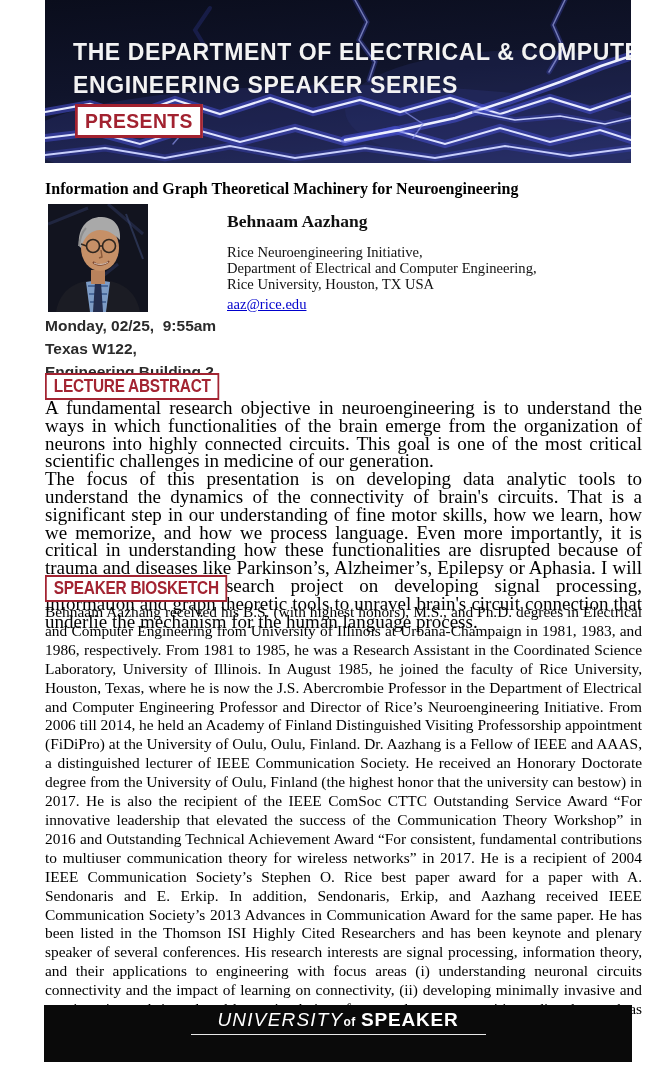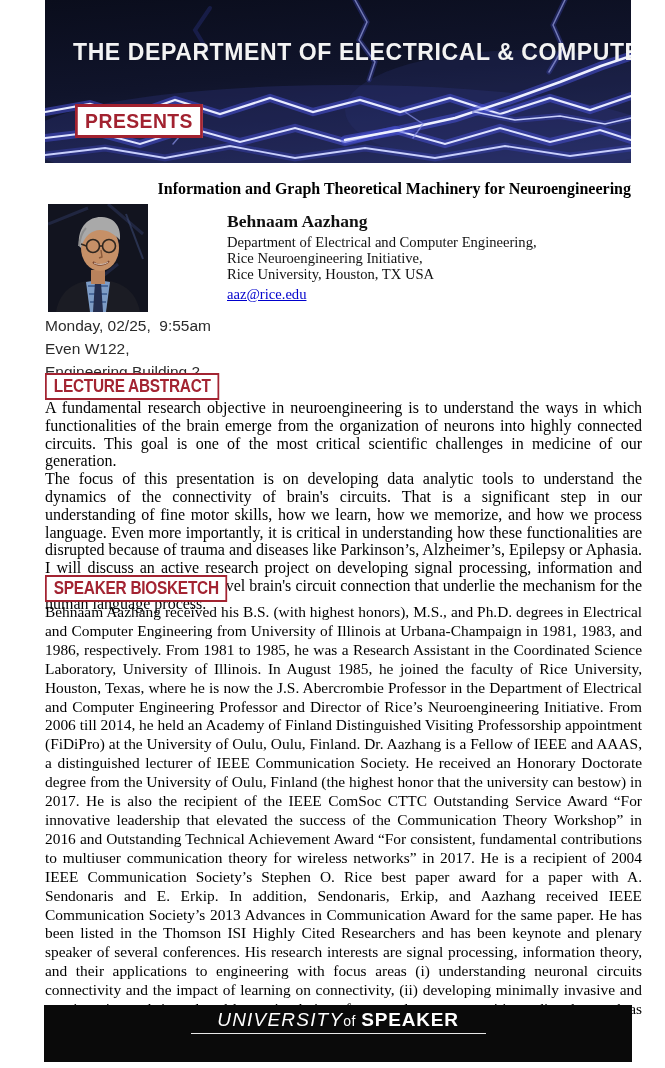--- a/index.html
+++ b/index.html
@@ -11,49 +11,49 @@
           overflow:hidden;}
   .banner svg{position:absolute;left:0;top:0;width:100%;height:100%;}
   .banner-text{position:absolute;left:28px;top:36px;color:#f3f3f3;
                font-family:"Liberation Sans",sans-serif;font-weight:700;
                font-size:23px;line-height:33px;letter-spacing:.6px;white-space:nowrap;}
   .presents{position:absolute;left:30px;top:104px;display:inline-block;background:#ffffff;
             border:3px solid #a22230;color:#a22230;font-family:"Liberation Sans",sans-serif;
             font-weight:800;font-size:21px;line-height:25px;padding:1px 8px 2px;
             transform:scaleX(.92);transform-origin:left center;letter-spacing:.5px;}
   
-  .talk-title{position:absolute;left:45px;top:180px;width:586px;margin:0;text-align:right;
+  .talk-title{position:absolute;left:45px;top:180px;width:586px;margin:0;text-align:left;
               font-size:16px;font-weight:700;color:#000;}
   .photo{position:absolute;left:48px;top:204px;width:100px;height:108px;}
   .speaker-info{position:absolute;left:227px;top:211px;font-size:14.6px;line-height:16px;color:#111;}
-  .speaker-name{font-size:17.5px;font-weight:700;line-height:21px;margin-bottom:2px;}
+  .speaker-name{font-size:17.5px;font-weight:700;line-height:21px;margin-bottom:12px;}
   .speaker-email{color:#0000cc;text-decoration:underline;display:inline-block;margin-top:4px;}
   .event-info{position:absolute;left:45px;top:314px;font-family:"Liberation Sans",sans-serif;
-              font-weight:400;font-size:15.5px;line-height:23px;color:#2b2b2b;}
+              font-weight:700;font-size:15.5px;line-height:23px;color:#2b2b2b;}
   
   .section-heading{position:absolute;left:45px;display:inline-block;background:#fff;
                    border:2px solid #a32432;color:#a32432;font-family:"Liberation Sans",sans-serif;
                    font-weight:700;font-size:17.5px;line-height:20px;padding:1px 8px 2px;
                    letter-spacing:-.3px;transform:scaleX(.88);transform-origin:left center;
                    white-space:nowrap;}
   .abstract-heading{top:373px;}
   .bio-heading{top:575px;}
   
   .abstract-text{position:absolute;left:45px;top:399px;width:597px;text-align:justify;
-                 font-size:16px;line-height:17.8px;color:#000;}
+                 font-size:19px;line-height:17.8px;color:#000;}
   .abstract-text p{margin:0;}
   .bio-text{position:absolute;left:45px;top:603px;width:597px;text-align:justify;
             font-size:15.4px;line-height:18.9px;color:#000;}
   .bio-text p{margin:0;}
   
   .footer{position:absolute;left:44px;top:1005px;width:588px;height:57px;background:#0a0a0a;
           color:#ffffff;text-align:center;font-family:"Liberation Sans",sans-serif;}
   .uh-wordmark{padding-top:5px;font-size:19px;line-height:20px;white-space:nowrap;}
   .uh-univ{font-weight:400;letter-spacing:1.2px;font-style:italic;}
-  .uh-of{font-weight:400;font-size:14px;letter-spacing:.5px;}
+  .uh-of{font-weight:700;font-size:12px;letter-spacing:.5px;}
   .uh-houston{font-weight:800;letter-spacing:.8px;}
   .uh-rule{width:295px;height:1px;background:#e8e8e8;margin:2px auto 2px;}
   .uh-college{font-weight:700;font-size:11.5px;line-height:13px;letter-spacing:.3px;margin-top:40px;}
   .uh-dept{font-weight:400;font-size:14px;line-height:13px;color:#f0f0f0;}
 </style>
 </head>
 <body>
 
 <div class="page">
 
@@ -81,20 +81,21 @@
         <path d="M300,140 L355,130 410,118 465,100 515,82 556,66 586,56" stroke="#4750d6" stroke-width="9" opacity="0.55"></path>
         <path d="M300,140 L355,130 410,118 465,100 515,82 556,66 586,56" stroke="#eef1ff" stroke-width="2.6"></path>
         <path d="M430,112 L470,120 515,116 560,124 586,118" stroke="#3a42b4" stroke-width="6" opacity="0.45"></path>
         <path d="M430,112 L470,120 515,116 560,124 586,118" stroke="#c9d0fb" stroke-width="1.6"></path>
         <path d="M120,116 L140,130 128,144" stroke="#8a93ea" stroke-width="1.5" opacity="0.7"></path>
         <path d="M360,112 L378,124 368,138" stroke="#8a93ea" stroke-width="1.5" opacity="0.7"></path>
       </g>
     </svg>
     <div class="banner-text">
       <div>THE DEPARTMENT OF ELECTRICAL &amp; COMPUTER</div>
+      <div>ENGINEERING SPEAKER SERIES</div>
     </div>
     <div class="presents">PRESENTS</div>
   </header>
 
   <h1 class="talk-title">Information and Graph Theoretical Machinery for Neuroengineering</h1>
 
   <div class="photo">
     <svg viewBox="0 0 100 108" width="100" height="108" aria-hidden="true">
       <rect width="100" height="108" fill="#12141f"></rect>
       <path d="M0,20 L40,4 M10,108 L70,60 M60,0 L95,30" stroke="#2a3356" stroke-width="3" opacity="0.6"></path>
@@ -119,29 +120,29 @@
       <path d="M51.5,42 L54.5,42 M38.5,42 L33,40" stroke="#2e2620" stroke-width="1.6"></path>
 
       <path d="M53,46 L54,53 51,54" stroke="#8a5a3b" stroke-width="1.4" fill="none"></path>
       <path d="M45,58 C49,62 57,62 61,57" stroke="#7a4630" stroke-width="1.8" fill="none"></path>
       <path d="M46,59 C50,61 56,61 60,58" stroke="#f4e9df" stroke-width="1" fill="none" opacity="0.8"></path>
     </svg>
   </div>
 
   <div class="speaker-info">
     <div class="speaker-name">Behnaam Aazhang</div>
+    <div>Rice Neuroengineering Initiative,</div>
     <div>Department of Electrical and Computer Engineering,</div>
-    <div>Rice Neuroengineering Initiative,</div>
     <div>Rice University, Houston, TX USA</div>
     <a class="speaker-email" href="#">aaz@rice.edu</a>
   </div>
 
   <div class="event-info">
     <div>Monday, 02/25,&nbsp; 9:55am</div>
-    <div>Even W122,</div>
+    <div>Texas W122,</div>
     <div>Engineering Building 2</div>
   </div>
 
   <div class="section-heading abstract-heading">LECTURE ABSTRACT</div>
   <div class="abstract-text">
     <p>A fundamental research objective in neuroengineering is to understand the ways in which functionalities of the brain emerge from the organization of neurons into highly connected circuits. This goal is one of the most critical scientific challenges in medicine of our generation.</p>
     <p>The focus of this presentation is on developing data analytic tools to understand the dynamics of the connectivity of brain's circuits. That is a significant step in our understanding of fine motor skills, how we learn, how we memorize, and how we process language. Even more importantly, it is critical in understanding how these functionalities are disrupted because of trauma and diseases like Parkinson’s, Alzheimer’s, Epilepsy or Aphasia. I will discuss an active research project on developing signal processing, information and graph theoretic tools to unravel brain's circuit connection that underlie the mechanism for the human language process.</p>
   </div>
 
   <div class="section-heading bio-heading">SPEAKER BIOSKETCH</div>

